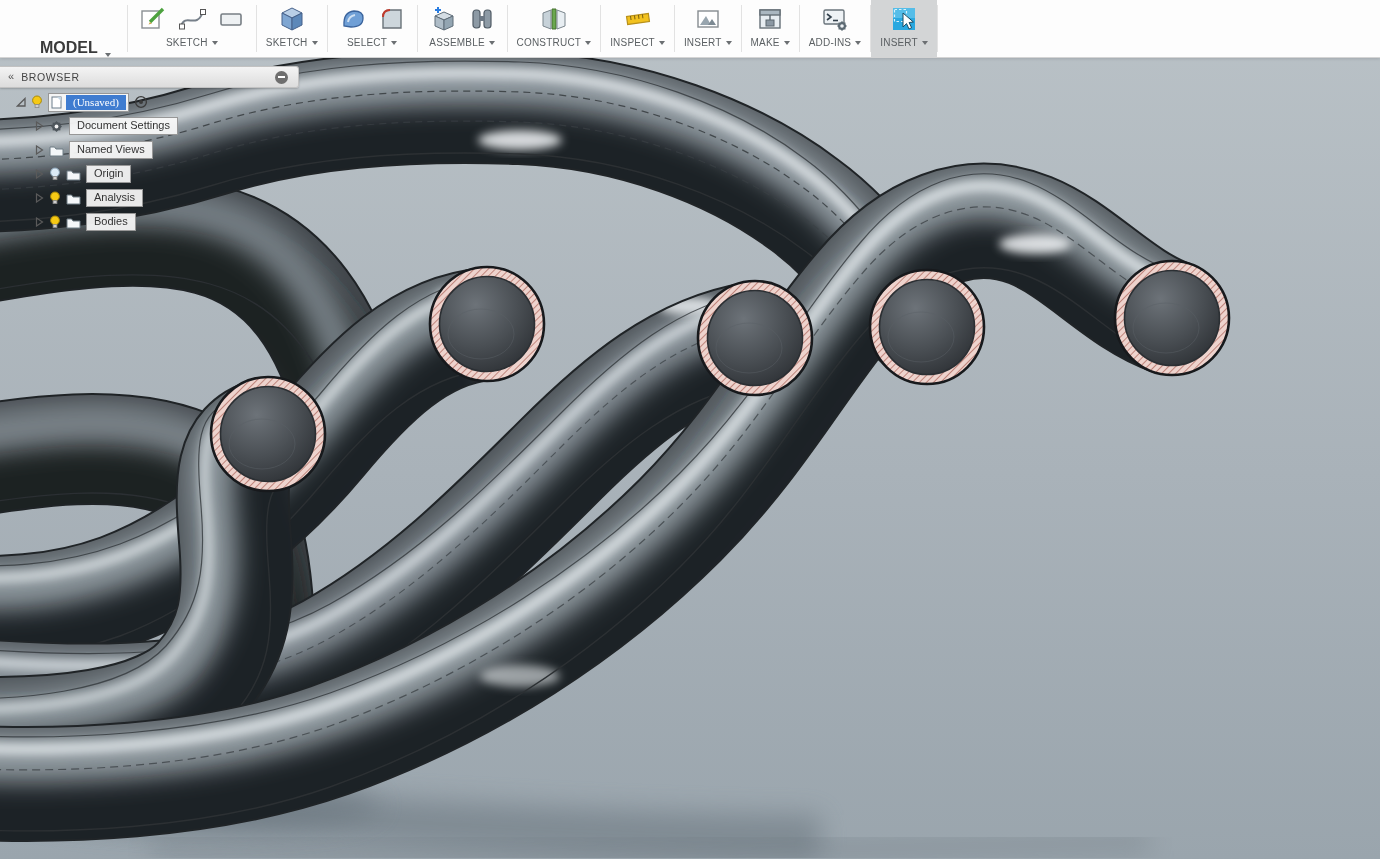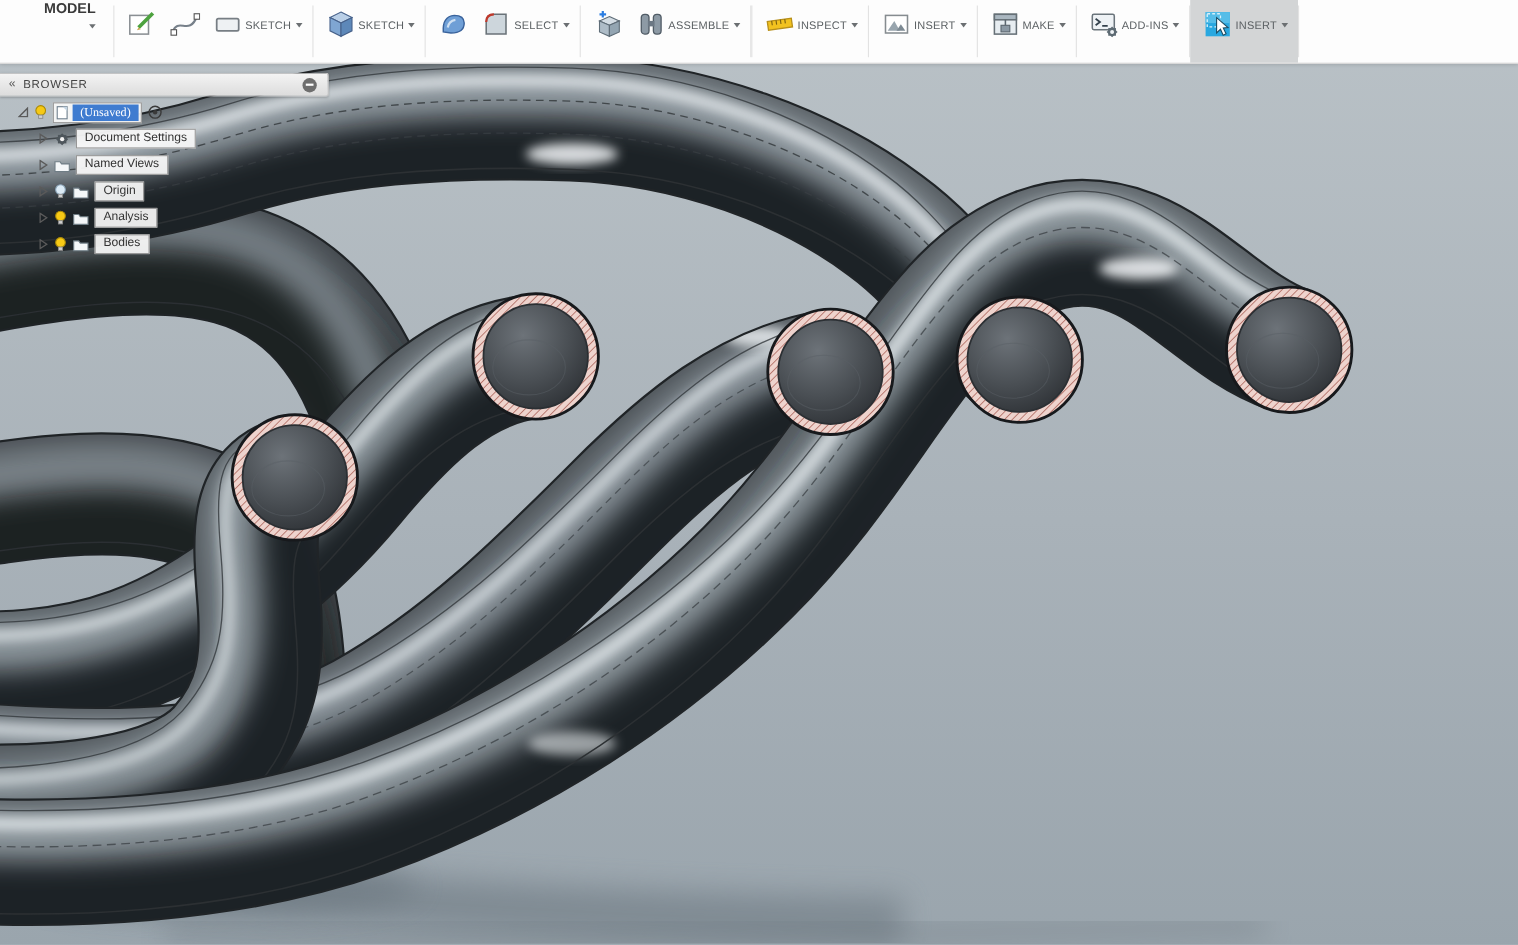--- a/index.html
+++ b/index.html
@@ -7,23 +7,23 @@
        font-family:"Liberation Sans",sans-serif;-webkit-font-smoothing:antialiased;}
 
   
   .viewport-svg{position:absolute;left:0;top:0;width:1380px;height:859px;display:block;}
 
   
   .toolbar{position:absolute;top:0;left:0;right:0;height:57px;background:#fdfdfd;
            border-bottom:1px solid #d4d4d4;box-shadow:0 1px 3px rgba(0,0,0,.12);
            display:flex;align-items:stretch;z-index:20;}
   .model-btn{display:flex;align-items:flex-end;gap:7px;padding:0 16px 0 40px;
-             font-size:13px;font-weight:bold;color:#3a3a3a;cursor:default;flex-direction:column;}
+             font-size:16px;font-weight:bold;color:#3a3a3a;cursor:default;}
   .tb-sep{width:1px;background:#e2e2e2;margin:5px 0;}
-  .tb-group{display:flex;flex-direction:row;align-items:center;padding:3px 9px 16px;}
+  .tb-group{display:flex;flex-direction:column;align-items:center;padding:3px 9px 16px;}
   .tb-group.active{background:#d3d5d6;}
   .tb-icons{display:flex;gap:7px;align-items:center;height:36px;}
   .tb-btn{display:flex;align-items:center;justify-content:center;width:32px;height:32px;border-radius:2px;}
   .tb-label{font-size:10px;color:#5b6063;letter-spacing:.2px;display:flex;align-items:center;gap:4px;margin-top:2px;white-space:nowrap;}
   .caret{width:0;height:0;border-left:3.5px solid transparent;border-right:3.5px solid transparent;border-top:4px solid #6b6f72;}
 
   
   .browser-hd{position:absolute;top:66px;left:0;width:298px;height:20px;z-index:15;
               background:linear-gradient(#f4f4f4,#dcdcdc);border:1px solid #c2c2c2;border-left:none;
               border-radius:0 3px 3px 0;display:flex;align-items:center;box-shadow:0 1px 2px rgba(0,0,0,.2);}
@@ -320,20 +320,35 @@
           </svg>
         </span>
       </div>
       <div class="tb-label">
         <span>ASSEMBLE</span>
         <span class="caret"></span>
       </div>
     </div>
     <div class="tb-sep"></div>
 
+    <div class="tb-group">
+      <div class="tb-icons">
+        <span class="tb-btn">
+          <svg class="ico" width="28" height="28" viewBox="0 0 28 28">
+            <polygon points="12,4 16,4 16,24 12,24" fill="#6aa84f" stroke="#44702f" stroke-width="1"></polygon>
+            <polygon points="17,5 25,8 25,21 17,24" fill="#e8eef2" stroke="#7b868d" stroke-width="1"></polygon>
+            <polygon points="11,5 3,8 3,21 11,24" fill="#c7d2d9" stroke="#7b868d" stroke-width="1"></polygon>
+          </svg>
+        </span>
+      </div>
+      <div class="tb-label">
+        <span>CONSTRUCT</span>
+        <span class="caret"></span>
+      </div>
+    </div>
     <div class="tb-sep"></div>
 
     <div class="tb-group">
       <div class="tb-icons">
         <span class="tb-btn">
           <svg class="ico" width="28" height="28" viewBox="0 0 28 28">
             <g transform="rotate(-8 14 14)">
               <rect x="3" y="10" width="22" height="8" fill="#f2c21f" stroke="#b8901a" stroke-width="1.2"></rect>
               <line x1="7" y1="10" x2="7" y2="14" stroke="#7a5f10"></line>
               <line x1="11" y1="10" x2="11" y2="14" stroke="#7a5f10"></line>

